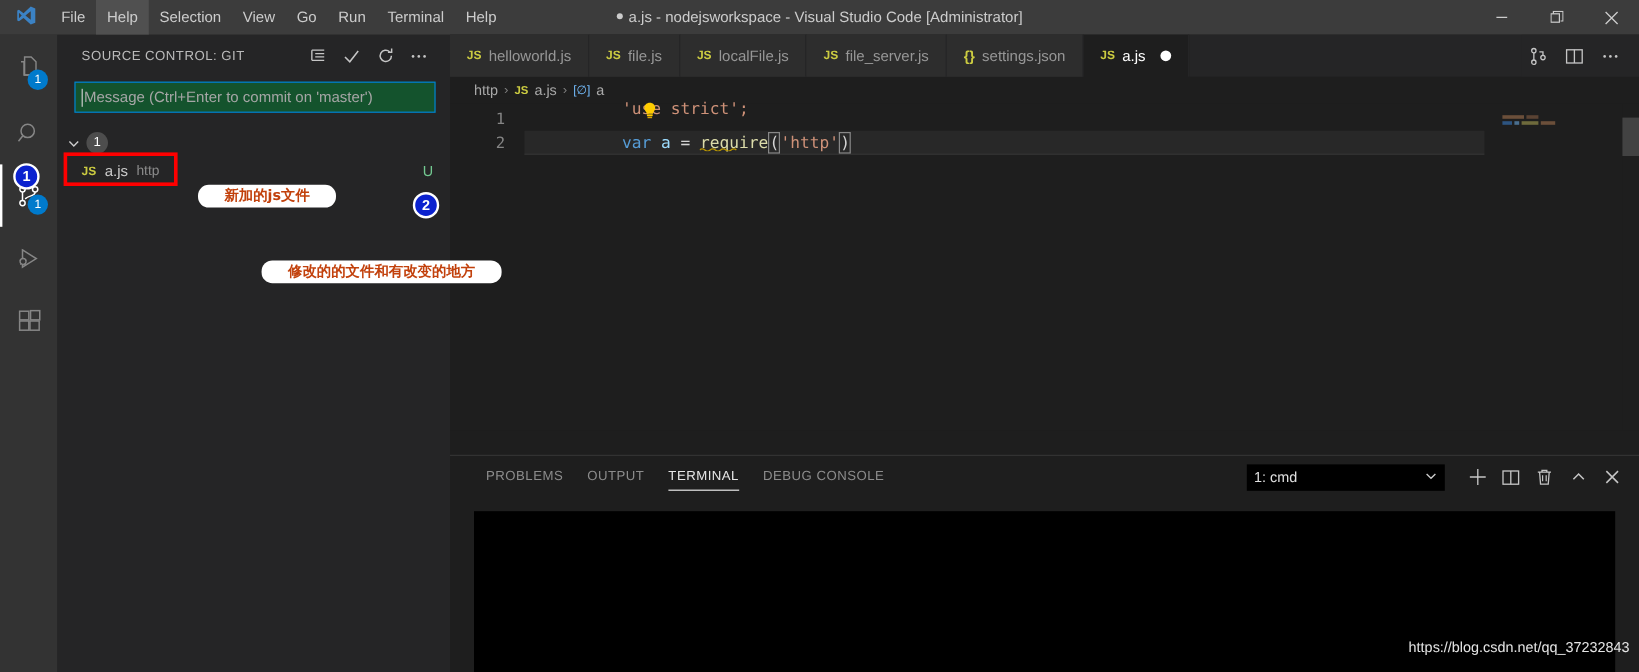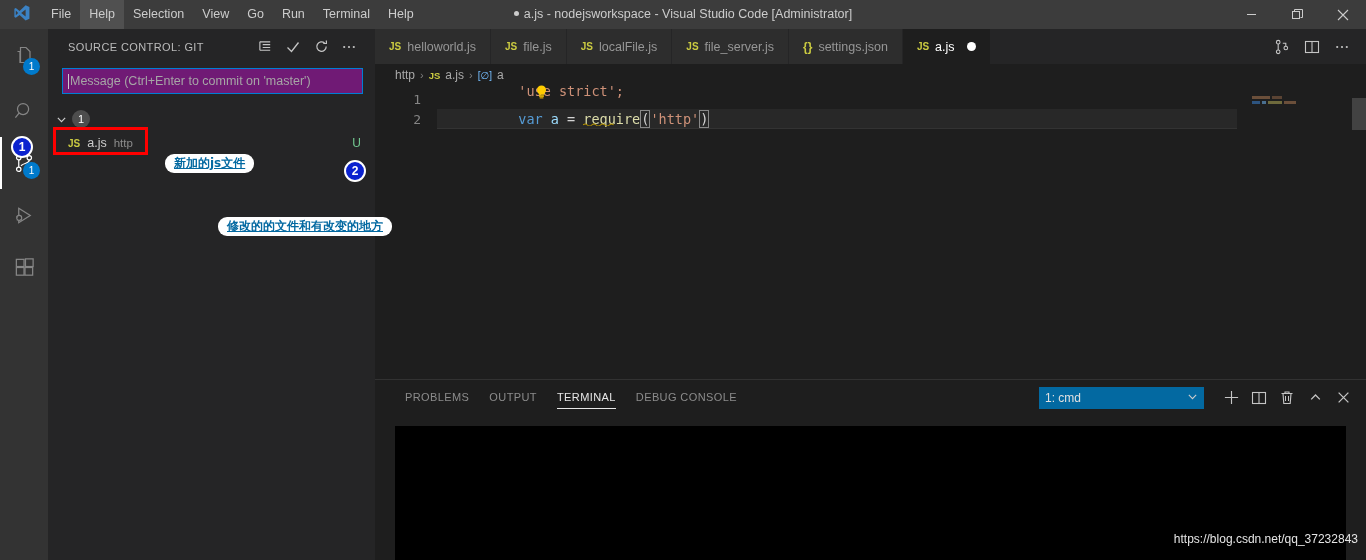--- a/index.html
+++ b/index.html
@@ -98,21 +98,21 @@
     font-size: 11px; letter-spacing: 0.4px; color: #bbbbbb;
     text-transform: uppercase; flex: 1;
   }
   .sidebar-actions { display: flex; align-items: center; padding-right: 12px; gap: 0px; }
   .sb-act {
     width: 28px; height: 28px; display: flex;
     align-items: center; justify-content: center; color: #c5c5c5;
   }
   .commit-box {
     margin: 4px 12px 0 14px;
-    height: 26px; background: #701a75;
+    height: 26px; background: #14532d;
     border: 1px solid #007fd4;
     display: flex; align-items: center;
     padding: 0 5px;
   }
   .commit-caret {
     width: 1px; height: 15px; background: #cccccc; margin-right: 1px;
   }
   .commit-placeholder {
     font-size: 12.5px; color: #a6a6a6; white-space: nowrap;
   }
@@ -148,27 +148,26 @@
     margin-right: 7px;
   }
   .file-name { font-size: 12.5px; color: #cccccc; margin-right: 7px; }
   .file-path { font-size: 11.5px; color: #8c8c8c; flex: 1; }
   .file-status { font-size: 12px; color: #73c991; }
 
   .ann-text {
     position: absolute;
     font-family: "DejaVu Sans", sans-serif;
     font-size: 12px; font-weight: bold;
-    color: #0369a1;
+    color: #c2410c;
     background: #ffffff;
     border-radius: 9px;
-    padding: 1px 9px;
+    padding: 1px 22px;
     white-space: nowrap;
     z-index: 35;
-    text-decoration: underline;
   }
 
   
   .editor-region {
     position: absolute; left: 375px; top: 29px; width: 991px; height: 531px;
     background: #1e1e1e;
   }
   .tabbar {
     height: 35px; background: #252526;
     display: flex; align-items: stretch;
@@ -267,21 +266,21 @@
   .panel-tab.active { color: #e7e7e7; }
   .panel-tab.active::after {
     content: ""; position: absolute; left: 10px; right: 10px; bottom: 6px;
     height: 1px; background: #e7e7e7;
   }
   .panel-actions {
     position: absolute; right: 10px; top: 0; height: 35px;
     display: flex; align-items: center; gap: 2px;
   }
   .term-select {
-    width: 165px; height: 22px; background: #0369a1;
+    width: 165px; height: 22px; background: #000000;
     display: flex; align-items: center; padding: 0 6px;
     font-size: 12px; color: #e0e0e0; margin-right: 12px;
   }
   .term-select .sel-caret { margin-left: auto; color: #cccccc; font-size: 10px; }
   .p-act {
     width: 26px; height: 26px; display: flex;
     align-items: center; justify-content: center; color: #c5c5c5;
   }
   .terminal-body {
     position: absolute; left: 20px; top: 46px; width: 951px; height: 164px;

